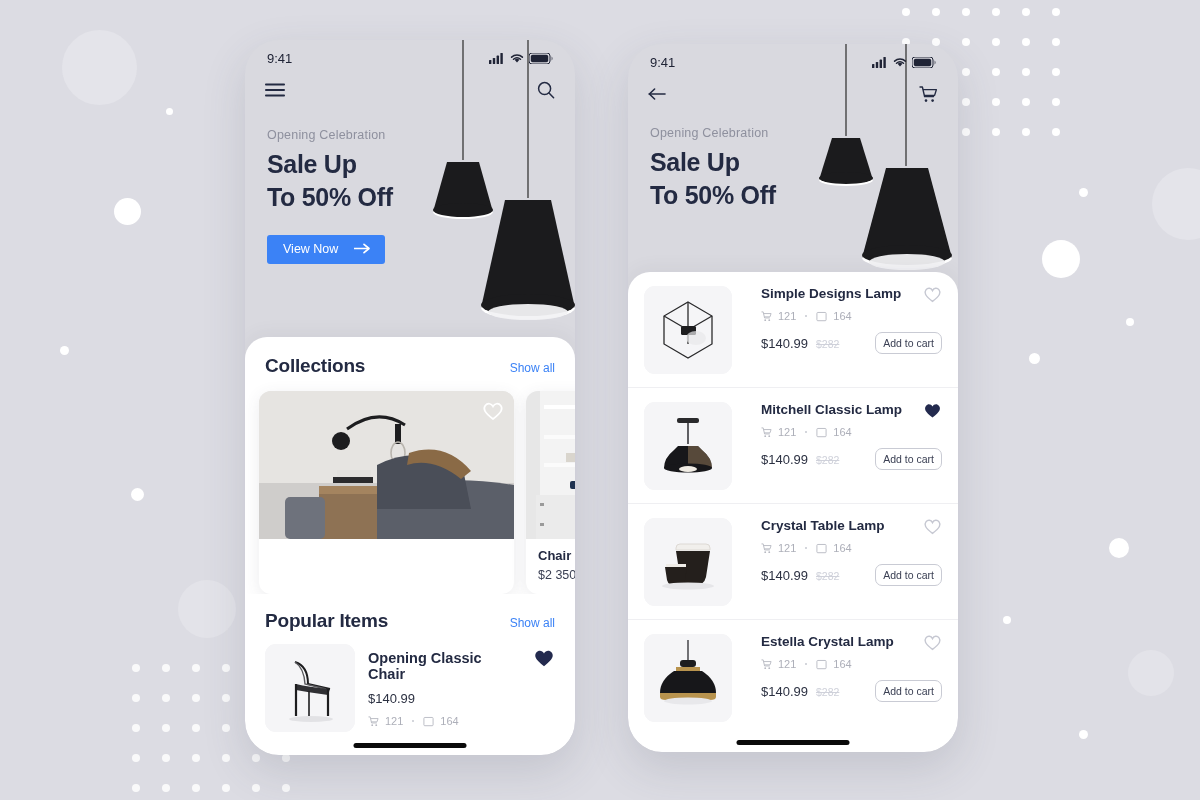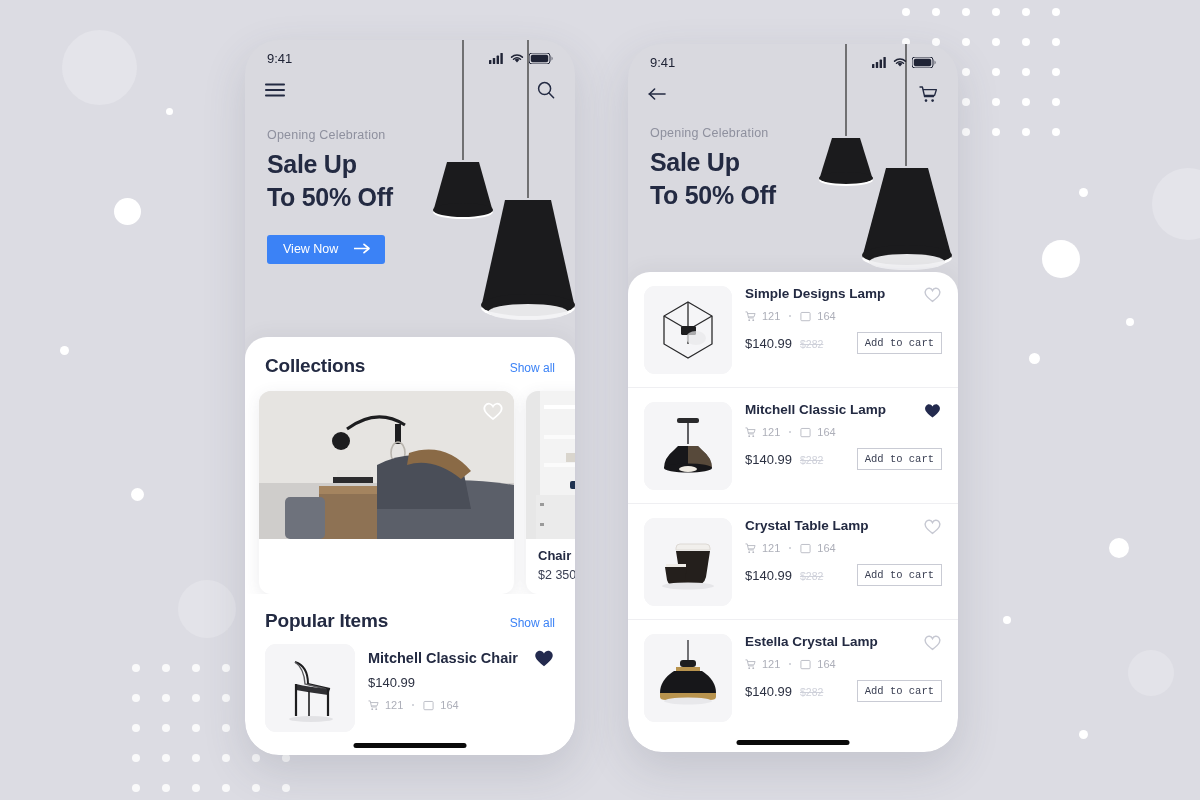--- a/index.html
+++ b/index.html
@@ -105,30 +105,30 @@
   .stat-row { display: flex; align-items: center; gap: 6px; margin-top: 9px; color: #adafb9; font-size: 11px; }
   .stat-dot { width: 2px; height: 2px; border-radius: 50%; background: #c6c8d1; margin: 0 3px; }
 
   
   .sale-list { padding: 0 0 0 0; }
   .sale-row {
     display: flex; gap: 13px; padding: 14px 16px 13px 16px;
     border-top: 1px solid #efeff2; position: relative;
   }
   .sale-row:first-child { border-top: none; }
-  .sale-info { flex: 1; min-width: 0; }
+  .sale-info { flex: 1; min-width: 0; margin-left: 16px; }
   .sale-name { font-size: 13.5px; font-weight: bold; color: #232a42; }
   .sale-bottom { display: flex; align-items: center; justify-content: space-between; margin-top: 10px; }
   .price-wrap { display: flex; align-items: baseline; gap: 8px; }
   .price-now { font-size: 13px; color: #2c3142; }
   .price-old { font-size: 10.5px; color: #cfd1da; text-decoration: line-through; }
   .cart-btn {
-    border: 1px solid #c9cbd4; background: #fff; border-radius: 0;
+    border: 1px solid #c9cbd4; background: #fff; border-radius: 7px;
     font-size: 10.5px; color: #3b4054; padding: 4px 7px;
-    font-family: Liberation Mono, monospace; cursor: pointer; white-space: nowrap;
+    font-family: Liberation Sans, sans-serif; cursor: pointer; white-space: nowrap;
   }
   .heart-slot { position: absolute; right: 16px; top: 14px; cursor: pointer; }
 
   .home-indicator {
     position: absolute; bottom: 7px; left: 50%; transform: translateX(-50%);
     width: 113px; height: 5px; background: #0a0a0a; border-radius: 3px;
   }
 </style>
 </head>
 <body>
@@ -347,21 +347,21 @@
           <path d="M30 18 q13 4 13 22 l22 5" stroke="#1d1d1f" stroke-width="2" fill="none"></path>
           <path d="M30 18 q9 6 10 22 l21 5" stroke="#58585c" stroke-width="1.4" fill="none"></path>
           <path d="M31 40 q12 3 34 5 l-2 6 q-22 -3 -32 -5 Z" fill="#303034"></path>
           <line x1="31" y1="40" x2="31" y2="72" stroke="#1d1d1f" stroke-width="2.2"></line>
           <line x1="63" y1="45" x2="63" y2="72" stroke="#1d1d1f" stroke-width="2.2"></line>
           <line x1="44" y1="47" x2="44" y2="72" stroke="#1d1d1f" stroke-width="1.6"></line>
           <ellipse cx="46" cy="75" rx="22" ry="3" fill="#e2e2e5"></ellipse>
         </svg>
       </div>
       <div class="pop-info">
-        <div class="pop-name">Mitchell Classic Chair</div>
+        <div class="pop-name">Opening Classic Chair</div>
         <div class="pop-price">$140.99</div>
         <div class="stat-row">
           <svg width="11" height="11" viewBox="0 0 12 12">
             <path d="M0.5 1 H2.4 L3.9 7.6 H9.6" fill="none" stroke="#b7b9c2" stroke-width="1"></path>
             <path d="M2.9 2.8 H11 L9.8 6.4 H3.7" fill="none" stroke="#b7b9c2" stroke-width="1"></path>
             <circle cx="4.6" cy="10" r="1" fill="#b7b9c2"></circle>
               <circle cx="9" cy="10" r="1" fill="#b7b9c2"></circle>
           </svg>
           <span>121</span>
           <span class="stat-dot"></span>

